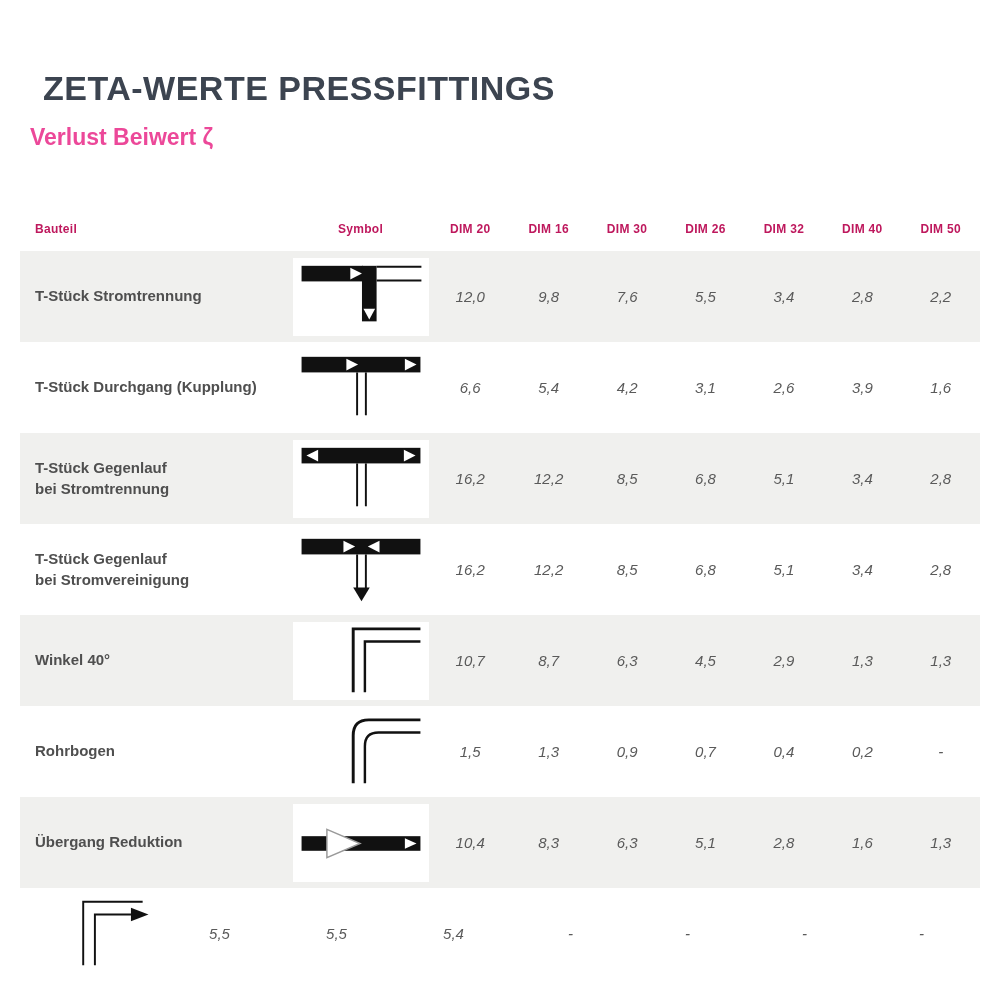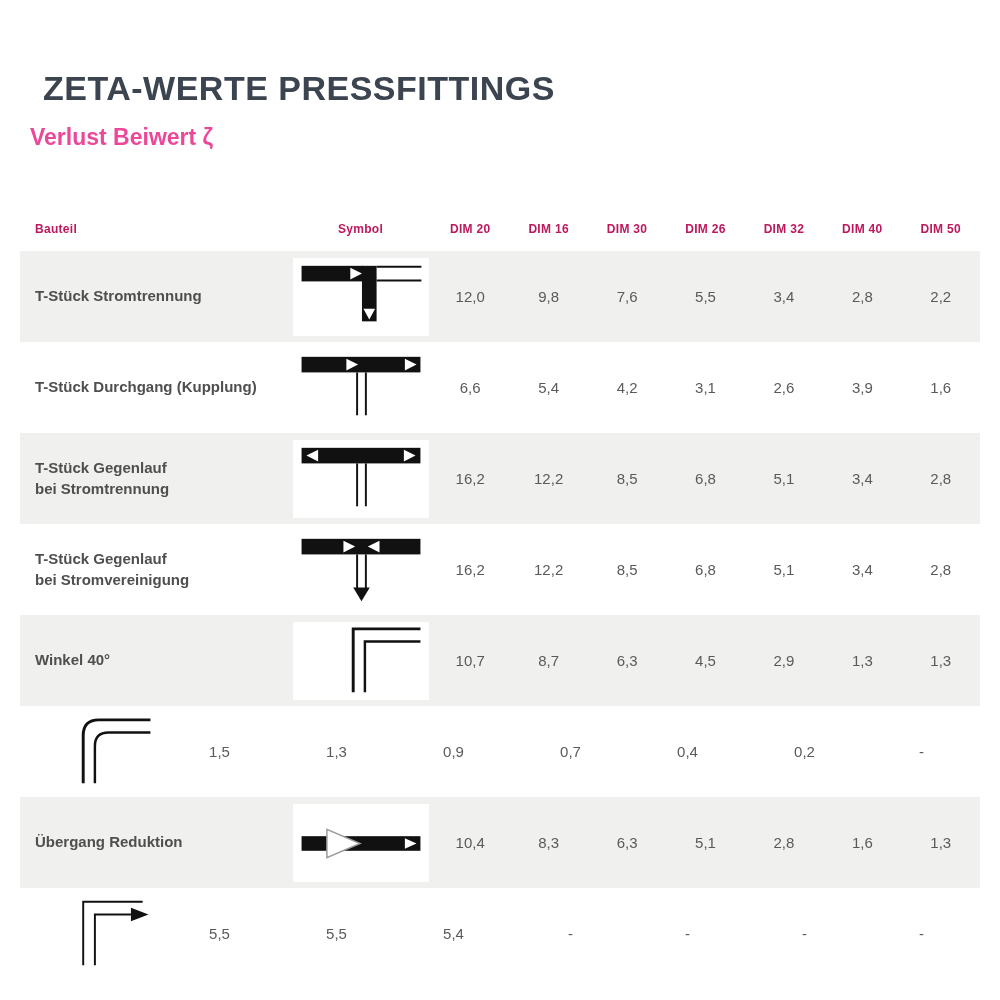--- a/index.html
+++ b/index.html
@@ -37,21 +37,21 @@
   .tr.shaded { background:#f0f0ee; }
 
   .col-label { width:270px; box-sizing:border-box; padding-left:15px; flex:0 0 auto; }
   .col-symbol { width:141px; flex:0 0 auto; display:flex; justify-content:center; }
   .col-dim { flex:1 1 0; text-align:center; }
 
   .td.col-label {
     font-size:15px; font-weight:bold; color:#4f4f4f;
     white-space:pre-line; line-height:1.35;
   }
-  .td.col-dim { font-size:15px; color:#5a5a5a; }
+  .td.col-dim { font-size:15px; color:#5a5a5a;font-style:italic; }
 
   .symbol-box { background:#ffffff; padding:1px 4px; line-height:0; }
   .symbol-box svg { display:block; }
 </style>
 </head>
 <body>
 
 <div class="page">
   <h1 class="page-title">ZETA-WERTE PRESSFITTINGS</h1>
   <h2 class="page-subtitle">Verlust Beiwert ζ</h2>
@@ -169,20 +169,21 @@
           </div>
           <div class="td col-dim">10,7</div>
           <div class="td col-dim">8,7</div>
           <div class="td col-dim">6,3</div>
           <div class="td col-dim">4,5</div>
           <div class="td col-dim">2,9</div>
           <div class="td col-dim">1,3</div>
           <div class="td col-dim">1,3</div>
         </div>
         <div class="tr">
+          <div class="td col-label">Rohrbogen</div>
           <div class="td col-symbol">
             <div class="symbol-box">
     <svg width="128" height="76" viewBox="0 0 130 78" xmlns="http://www.w3.org/2000/svg">
       <path d="M126,6 L73,6 Q57,6 57,22 L57,71" fill="none" stroke="#111" stroke-width="3"></path>
       <path d="M126,19 L83,19 Q69,19 69,33 L69,71" fill="none" stroke="#111" stroke-width="2.5"></path>
     </svg>
   </div>
           </div>
           <div class="td col-dim">1,5</div>
           <div class="td col-dim">1,3</div>

